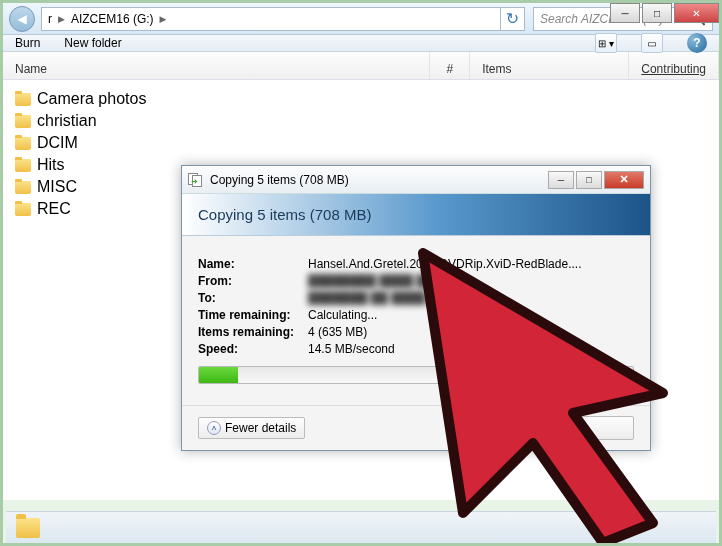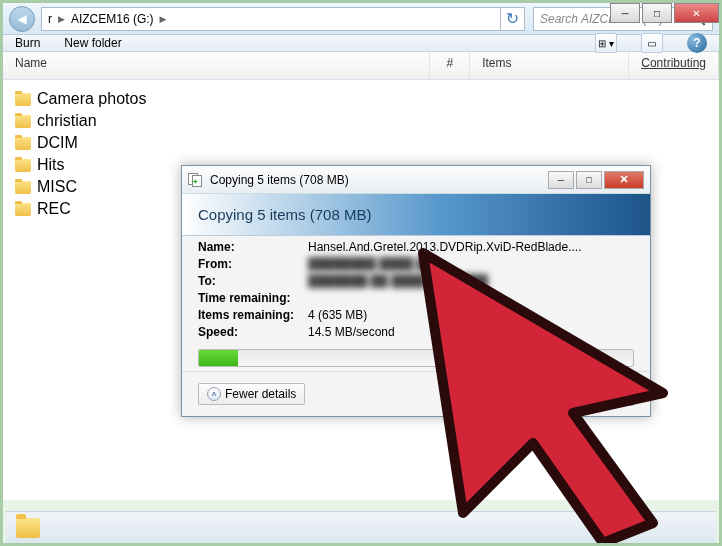--- a/index.html
+++ b/index.html
@@ -16,21 +16,21 @@
     .bc-refresh { width: 24px; height: 24px; background: white; border: 1px solid #abc; border-left: none; display: flex; align-items: center; justify-content: center; color: #3a7abc; margin-right: 8px; }
     .search-box { width: 180px; height: 24px; background: white; border: 1px solid #abc; display: flex; align-items: center; padding: 0 6px; font-size: 12px; color: #888; font-style: italic; }
     .search-icon { color: #3a7abc; margin-left: auto; font-style: normal; }
     
     .toolbar { display: flex; align-items: center; height: 17px; background: linear-gradient(#f4f8fb, #e4ecf4); border-bottom: 1px solid #c8d4e0; padding: 0 12px; gap: 24px; font-size: 12px; }
     .toolbar-spacer { flex: 1; }
     .tb-icon { width: 22px; height: 20px; border: 1px solid #bcd; background: linear-gradient(#fff, #e8f0f8); border-radius: 2px; display: flex; align-items: center; justify-content: center; font-size: 10px; }
     .tb-help { width: 20px; height: 20px; border-radius: 50%; background: radial-gradient(circle at 30% 30%, #8bd, #269); color: white; display: flex; align-items: center; justify-content: center; font-size: 12px; font-weight: bold; }
     
     .columns { display: flex; height: 28px; background: linear-gradient(#fdfdfd, #f0f0f0); border-bottom: 1px solid #dde; font-size: 12px; }
-    .col { border-right: 1px solid #e4e4e4; padding: 4px 12px; color: #333; }
+    .col { border-right: 1px solid #e4e4e4; padding: 10px 12px; color: #333; }
     .col-name { width: 430px; }
     .col-num { width: 40px; text-align: center; }
     .col-title { width: 160px; }
     .col-contrib { flex: 1; text-decoration: underline; }
     
     .file-area { background: white; height: 420px; padding: 8px 6px; }
     .file-item { display: flex; align-items: center; gap: 6px; padding: 2px 6px; font-size: 16px; }
     .folder-ico { width: 16px; height: 13px; background: linear-gradient(#fce38a, #f0c048); border-radius: 1px 1px 2px 2px; position: relative; }
     .folder-ico::before { content: ''; position: absolute; top: -2px; left: 0; width: 7px; height: 3px; background: #f0c048; border-radius: 1px 1px 0 0; }
     
@@ -43,21 +43,21 @@
     .dlg-ico { width: 16px; height: 14px; margin-right: 6px; position: relative; }
     .dlg-ico .paper { position: absolute; width: 10px; height: 12px; background: white; border: 1px solid #888; }
     .dlg-ico .p1 { left: 0; top: 0; }
     .dlg-ico .p2 { left: 4px; top: 2px; }
     .dlg-ico .arrow { position: absolute; left: 3px; top: 4px; color: #3a3; font-size: 8px; }
     .dlg-btns { margin-left: auto; display: flex; gap: 2px; }
     .dlg-btn { width: 26px; height: 18px; border: 1px solid #aaa; background: linear-gradient(#f8f8f8, #dcdcdc); font-size: 9px; display: flex; align-items: center; justify-content: center; }
     .dlg-close { background: linear-gradient(#e07868, #c83c28); color: white; width: 40px; font-size: 11px; font-weight: bold; }
     
     .dlg-header { height: 42px; background: linear-gradient(90deg, #ffffff 0%, #5898cc 55%, #1c5488 100%); display: flex; align-items: center; padding: 0 16px; font-size: 15px; color: #1a3a5a; border-bottom: 1px solid #bcd; }
-    .dlg-body { padding: 4px 16px; font-size: 12px; }
+    .dlg-body { padding: 21px 16px; font-size: 12px; }
     .row { display: flex; margin-bottom: 3px; }
     .row-label { width: 110px; font-weight: bold; }
     .row-val { flex: 1; white-space: nowrap; overflow: hidden; text-overflow: ellipsis; }
     .blurred { filter: blur(3px); color: #444; }
     
     .progress { height: 18px; border: 1px solid #bababa; background: linear-gradient(#e8e8e8, #f8f8f8); border-radius: 2px; margin-top: 10px; overflow: hidden; }
     .progress-fill { height: 100%; width: 9%; background: linear-gradient(#6bd93c, #3cb814); }
     
     .dlg-footer { border-top: 1px solid #dcdcdc; padding: 10px 16px; display: flex; align-items: center; }
     .fewer-btn { display: flex; align-items: center; gap: 4px; background: linear-gradient(#fdfdfd, #ececec); border: 1px solid #bbb; padding: 3px 8px; font-size: 12px; border-radius: 2px; }
@@ -160,20 +160,21 @@
     <div class="row">
         <span class="row-label">From:</span>
         <span class="row-val blurred">████████ ████ ██</span>
       </div>
     <div class="row">
         <span class="row-label">To:</span>
         <span class="row-val blurred">███████  ██ ████ ███████</span>
       </div>
     <div class="row">
         <span class="row-label">Time remaining:</span>
+        <span class="row-val">Calculating...</span>
       </div>
     <div class="row">
         <span class="row-label">Items remaining:</span>
         <span class="row-val">4 (635 MB)</span>
       </div>
     <div class="row">
         <span class="row-label">Speed:</span>
         <span class="row-val">14.5 MB/second</span>
       </div>
     <div class="progress">

